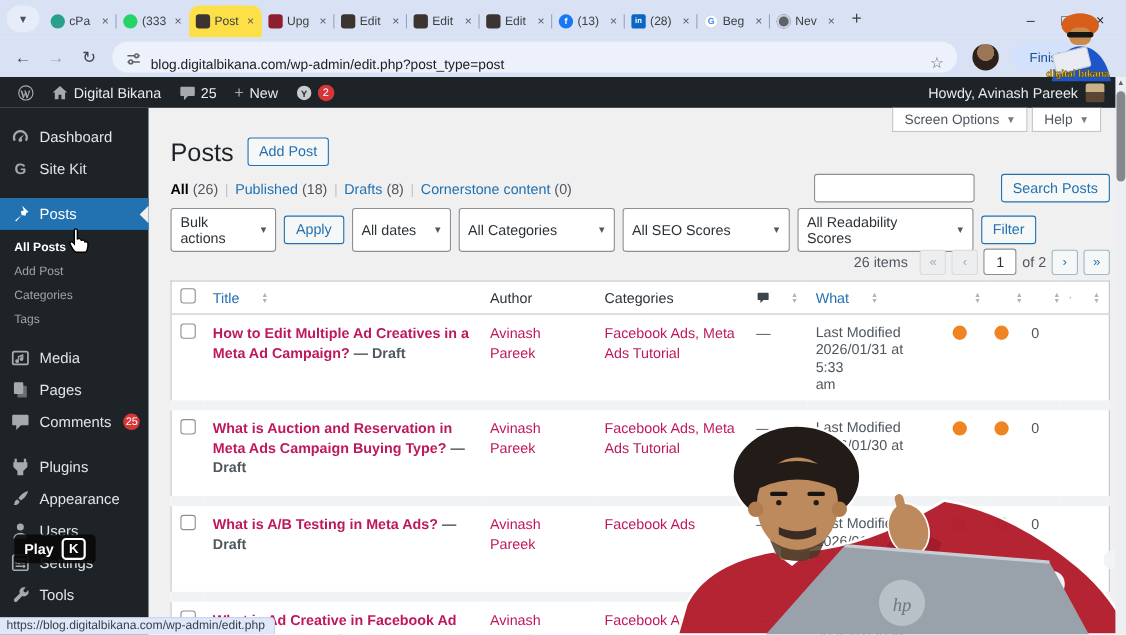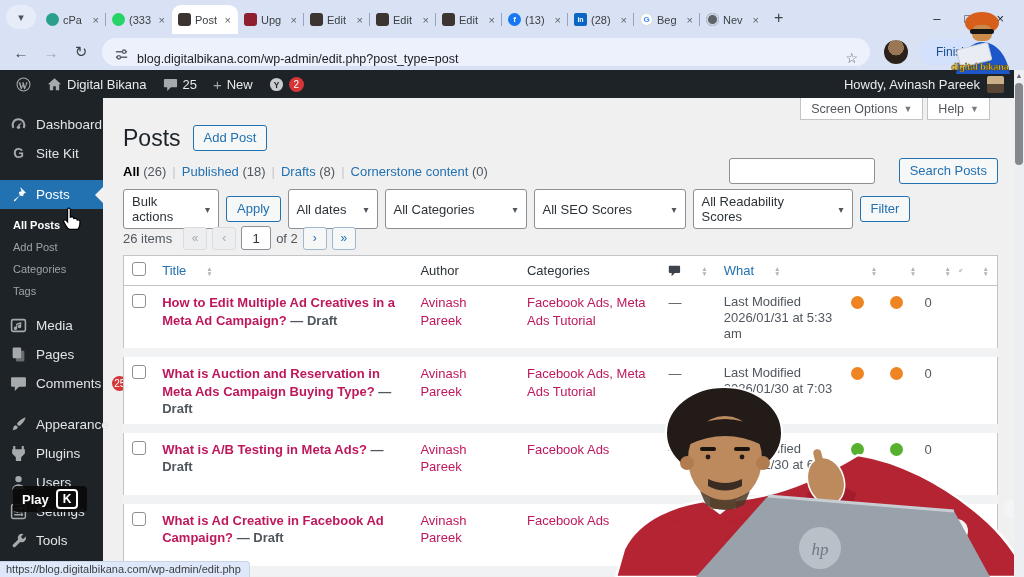--- a/index.html
+++ b/index.html
@@ -7,21 +7,21 @@
   .screen{position:relative;width:1024px;height:577px;overflow:hidden;background:#f0f0f1;
           font-family:"Liberation Sans","DejaVu Sans",sans-serif;-webkit-font-smoothing:antialiased}
 
   
   .tabstrip{height:34px;background:#d8e2f4;display:flex;align-items:flex-end;padding:0 6px;position:relative}
   .tab-search{width:30px;height:24px;margin:0 4px 5px 0;border-radius:12px;display:flex;align-items:center;
               justify-content:center;color:#49515c;font-size:11px;background:#e6edf9}
   .tabs{display:flex;align-items:flex-end;height:34px}
   .tab{display:flex;align-items:center;gap:4px;width:66px;height:29px;padding:0 6px;border-radius:9px 9px 0 0;
        color:#3c4043;font-size:11px;position:relative}
-  .tab.active{background:#ffffff}
+  .tab.active{background:#fde047}
   .tab .fav{width:13px;height:13px;border-radius:50%;flex:none;display:flex;align-items:center;justify-content:center;
             font-size:8px;font-weight:bold;color:#fff;line-height:1}
   .fav.cpanel{background:#2aa08c}
   .fav.whatsapp{background:#25d366}
   .fav.site{background:#3b3430;border-radius:3px}
   .fav.upgrad{background:#8d1f2f;border-radius:3px}
   .fav.facebook{background:#1877f2}
   .fav.linkedin{background:#0a66c2;border-radius:2px;font-size:7px}
   .fav.google{background:#fff;color:#4285f4;border:1px solid #dadce0}
   .fav.chrome{background:#5f6368;box-shadow:inset 0 0 0 2px #c9d2e3}
@@ -48,21 +48,21 @@
   .adminbar{height:28px;background:#1d2327;color:#e8eaec;display:flex;align-items:center;font-size:13px;padding:0 8px}
   .ab-item{display:flex;align-items:center;gap:5px;padding:0 8px;height:100%}
   .ab-item svg{width:15px;height:15px;fill:#a7aaad}
   .ab-badge{background:#d63638;color:#fff;border-radius:50%;min-width:15px;height:15px;font-size:10px;
             line-height:15px;text-align:center;padding:0 2px}
   .ab-right{margin-left:auto;display:flex;align-items:center;gap:7px;padding-right:12px}
   .ab-avatar{width:17px;height:17px;border-radius:2px;background:linear-gradient(180deg,#c9b089 0 45%,#5a4634 46% 100%)}
 
   
   .wp-body{display:flex;height:479px}
-  .sidebar{width:103px;background:#1d2327;padding-top:12px;flex:none;position:relative;font-size:13.5px}
+  .sidebar{width:135px;background:#1d2327;padding-top:12px;flex:none;position:relative;font-size:13.5px}
   .menu-item{display:flex;align-items:center;gap:9px;padding:6px 6px 6px 10px;color:#e2e4e7;position:relative}
   .menu-item svg{width:17px;height:17px;fill:#a7aaad;flex:none}
   .menu-item .ab-badge{margin-left:2px}
   .menu-item.active{background:#2271b1;color:#fff}
   .menu-item.active svg{fill:#fff}
   .menu-item.active::after{content:'';position:absolute;right:0;top:50%;margin-top:-8px;
       border:8px solid transparent;border-right-color:#f0f0f1}
   .submenu{padding:5px 0 9px}
   .submenu-item{padding:5px 8px 5px 13px;font-size:11px;color:#9ea3a8}
   .submenu-item.current{color:#fff;font-weight:bold}
@@ -86,21 +86,21 @@
   .views .count{color:#50575e;font-weight:normal}
   .views .vsep{color:#c3c4c7;padding:0 6px}
   .search-box{display:flex;align-items:center;gap:24px}
   .search-input{width:146px;height:26px;border:1px solid #8c8f94;border-radius:3px;background:#fff;padding:0 6px;
                 font-size:13px}
   
   .filter-row{display:flex;align-items:center;gap:7px;margin-top:10px;height:30px}
   .wp-select{height:40px;background:#fff;border:1px solid #8c8f94;border-radius:3px;display:flex;align-items:center;
              justify-content:space-between;font-size:13px;color:#2c3338;padding:0 8px;gap:14px}
   .wp-select .caret{font-size:10px;color:#50575e}
-  .pag-row{display:flex;align-items:center;gap:5px;margin-top:2px;height:24px;
+  .pag-row{display:flex;justify-content:flex-end;align-items:center;gap:5px;margin-top:2px;height:24px;
            font-size:13px;color:#50575e}
   .pag-btn{width:24px;height:23px;border-radius:3px;display:flex;align-items:center;justify-content:center;
            font-size:12px}
   .pag-btn.disabled{background:#eceef0;border:1px solid #dcdcde;color:#a7aaad}
   .pag-btn.enabled{background:#f6f7f7;border:1px solid #9db8cf;color:#2271b1}
   .pag-input{width:30px;height:24px;border:1px solid #8c8f94;border-radius:3px;text-align:center;font-size:13px;
              color:#2c3338;background:#fff}
 
   
   table.posts{width:100%;border-collapse:collapse;background:#fff;border:1px solid #c3c4c7;margin-top:5px;
@@ -330,32 +330,32 @@
               <path d="M2 2h12a1 1 0 0 1 1 1v7a1 1 0 0 1-1 1H8.5L4.5 15v-4H2a1 1 0 0 1-1-1V3a1 1 0 0 1 1-1z"></path>
             </svg>
           </span>
           <span class="mi-label">Comments</span>
           <span class="ab-badge">25</span>
         </div>
         <div class="side-sep"></div>
         <div class="menu-item">
           <span class="mi-icon" style="display: flex;">
             <svg viewBox="0 0 16 16">
+              <path d="M5 1v3h6V1h2v3h1v4l-3.5 3.5V15h-5v-3.5L2 8V4h1V1z"></path>
+            </svg>
+          </span>
+          <span class="mi-label">Plugins</span>
+        </div>
+        <div class="menu-item">
+          <span class="mi-icon" style="display: flex;">
+            <svg viewBox="0 0 16 16">
               <path d="M14.6 1.3c-3.1.6-6.7 3.6-8.2 6.2l2 2c2.6-1.5 5.7-5.2 6.2-8.2zM5.6 8.6l1.8 1.8c-.5 1.7-2 2.9-5 2.9.9-1 .3-2.7 1.5-3.9.5-.6 1.2-.8 1.7-.8z"></path>
             </svg>
           </span>
           <span class="mi-label">Appearance</span>
-        </div>
-        <div class="menu-item">
-          <span class="mi-icon" style="display: flex;">
-            <svg viewBox="0 0 16 16">
-              <path d="M5 1v3h6V1h2v3h1v4l-3.5 3.5V15h-5v-3.5L2 8V4h1V1z"></path>
-            </svg>
-          </span>
-          <span class="mi-label">Plugins</span>
         </div>
         <div class="menu-item">
           <span class="mi-icon" style="display: flex;">
             <svg viewBox="0 0 16 16">
               <circle cx="8" cy="4.8" r="3"></circle>
               <path d="M2 14.6a6 4.9 0 0 1 12 0z"></path>
             </svg>
           </span>
           <span class="mi-label">Users</span>
         </div>

